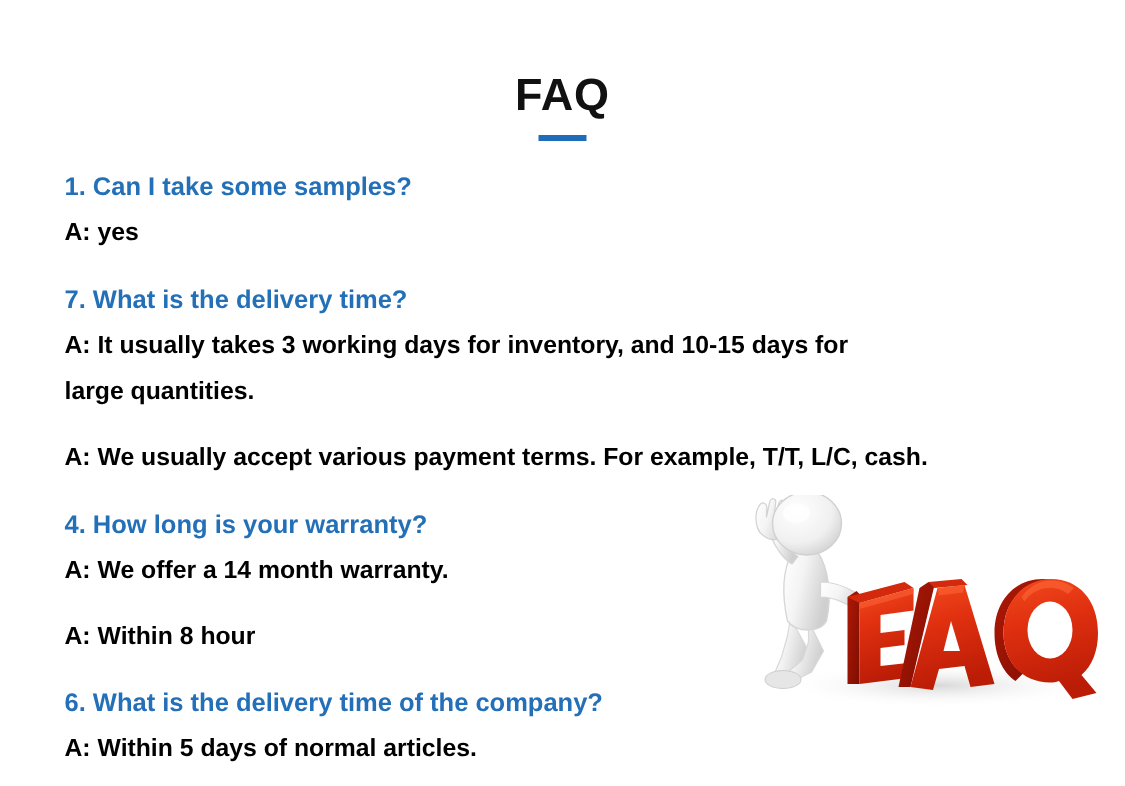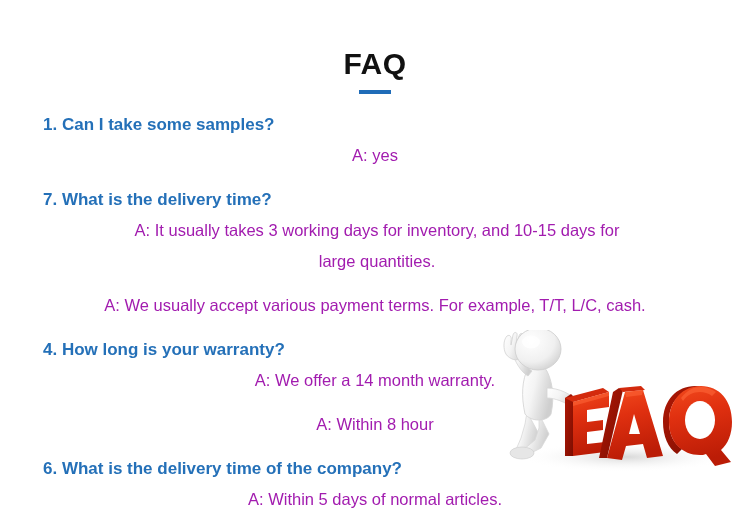--- a/index.html
+++ b/index.html
@@ -48,26 +48,25 @@
   }
   .qa-block { margin: 13px; }
   .question {
     color: #2470b8;
     font-size: 17px;
     font-weight: bold;
     line-height: 31px;
     white-space: pre-wrap;
   }
   .answer {
-    color: #a21caf;
+    color: #000000;
     font-size: 16.5px;
-    font-weight: normal;
+    font-weight: bold;
     line-height: 31px;
     white-space: pre-wrap;
-    text-align: center;
   }
   .answer.narrow { width: 668px; }
 
   
   .faq-graphic {
     position: absolute;
     left: 495px;
     top: 330px;
     width: 245px;
     height: 150px;

